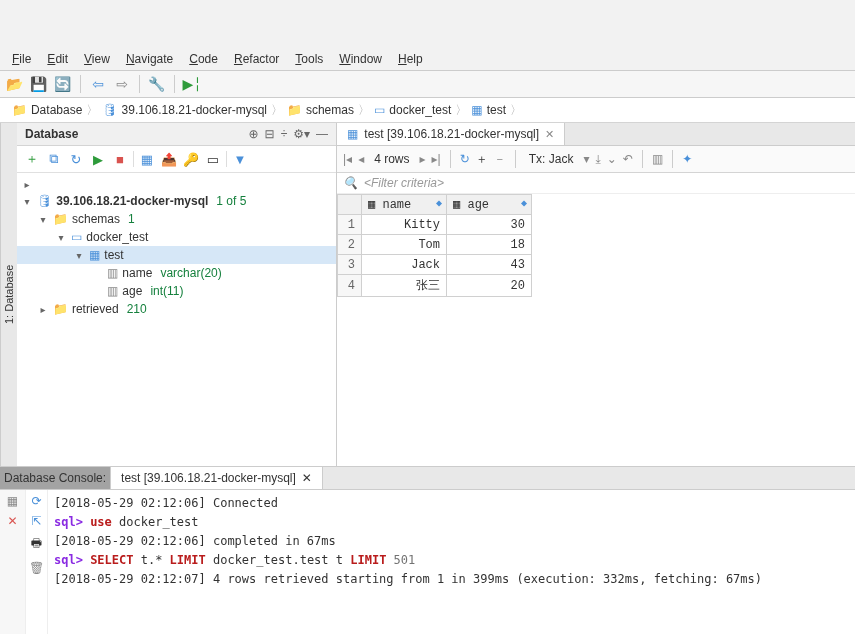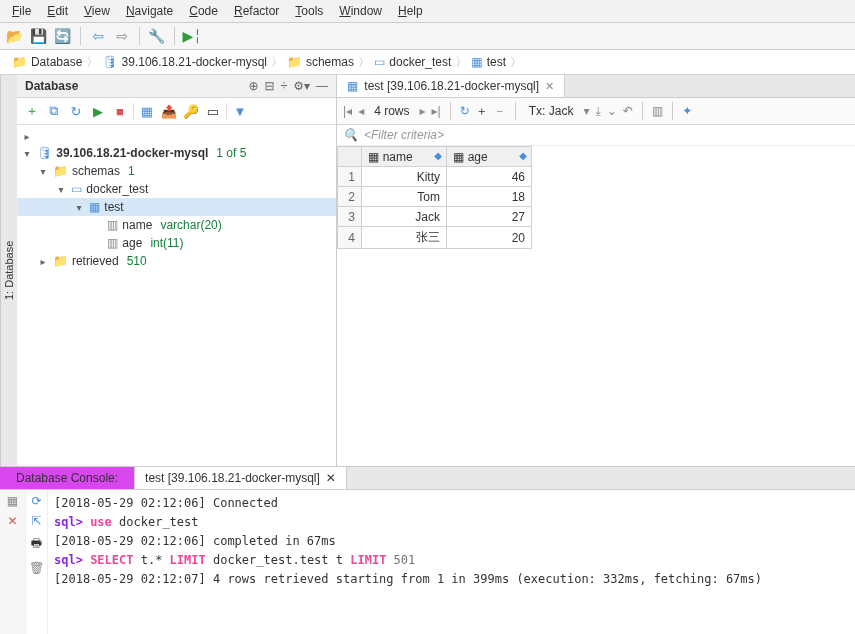--- a/index.html
+++ b/index.html
@@ -1,18 +1,18 @@
 <!DOCTYPE html>
 <html><head>
 <meta charset="utf-8">
 <style>
 * { box-sizing: border-box; margin: 0; padding: 0; }
 body { font-family: "Segoe UI", Arial, sans-serif; font-size: 12px; color: #333; background: #fff; width: 855px; height: 634px; overflow: hidden; display: flex; flex-direction: column; }
 .menubar { display: flex; gap: 4px; padding: 2px 6px; background: #f2f2f2; border-bottom: 1px solid #ccc; }
-.menubar span { padding: 2px 6px; cursor: default; }
+.menubar span { padding: 2px 6px; cursor: default; margin-top: 48px; }
 .menubar span u { text-decoration: underline; }
 .toolbar { display: flex; gap: 6px; padding: 4px 6px; background: #f6f6f6; border-bottom: 1px solid #ccc; align-items: center; }
 .toolbar .sep { width:1px; height:18px; background:#ccc; margin:0 2px; }
 .ticon { width:18px; height:18px; display:flex; align-items:center; justify-content:center; font-size:14px; }
 .breadcrumb { display:flex; align-items:center; padding:3px 6px; background:#fff; border-bottom:1px solid #d4d4d4; }
 .crumb { display:flex; align-items:center; gap:4px; padding:2px 6px; white-space:nowrap; }
 .crumb-sep { color:#aaa; margin:0 -2px; }
 .main { flex:1; display:flex; min-height:0; }
 .vtab { writing-mode: vertical-rl; transform: rotate(180deg); background:#e8e8e8; border-right:1px solid #ccc; padding:8px 2px; font-size:11px; text-align:center; }
 .left-panel { width:320px; border-right:1px solid #ccc; display:flex; flex-direction:column; background:#fff; }
@@ -30,38 +30,38 @@
 .tree-row.sel { background:#d6e7f7; }
 .indent-0{padding-left:4px}.indent-1{padding-left:20px}.indent-2{padding-left:38px}.indent-3{padding-left:56px}.indent-4{padding-left:74px}
 .right-panel { flex:1; display:flex; flex-direction:column; }
 .tab-strip { display:flex; background:#e8e8e8; border-bottom:1px solid #ccc; }
 .tab { display:flex; align-items:center; gap:6px; padding:4px 10px; background:#fff; border-right:1px solid #ccc; font-size:12px; }
 .tab .close { color:#888; font-size:11px; }
 .data-toolbar { display:flex; align-items:center; gap:6px; padding:4px 6px; border-bottom:1px solid #d4d4d4; background:#fafafa; }
 .data-toolbar .sep { width:1px; height:18px; background:#ccc; margin:0 3px; }
 .data-toolbar .txt { padding:0 4px;text-align:center; }
 .filter-row { display:flex; align-items:center; gap:6px; padding:3px 6px; border-bottom:1px solid #eee; color:#999; font-style:italic; }
-.grid { border-collapse:collapse; font-family:Liberation Sans, sans-serif; font-size:12px; }
+.grid { border-collapse:collapse; font-family:Liberation Mono, monospace; font-size:12px; }
 .grid th, .grid td { border:1px solid #d0d0d0; padding:2px 6px; height:20px;text-align:right; }
 .grid th { background:#f0f0f0; font-weight:normal; }
 .grid th.col { min-width:85px; text-align:left; position:relative; }
 .grid th .sort { position:absolute; right:4px; color:#4a90d9; font-size:10px; }
 .grid td.num { text-align:right; color:#666; background:#f7f7f7; width:24px; }
 .grid td.age { text-align:right; }
 .grid-wrap { flex:1; overflow:auto; padding:0; }
 .console { border-top:1px solid #ccc; display:flex; flex-direction:column; height:168px; }
 .console-header { display:flex; align-items:center; background:#e8e8e8; border-bottom:1px solid #ccc; }
-.console-tab1 { padding:4px 16px; background:#d946ef; border-right:1px solid #ccc; }
+.console-tab1 { padding:4px 4px; background:#a3a3a3; border-right:1px solid #ccc; }
 .console-tab2 { padding:4px 10px; background:#fff; border-right:1px solid #ccc; display:flex; gap:6px; align-items:center; }
 .console-body { flex:1; display:flex; }
 .console-gutter { width:26px; border-right:1px solid #eee; display:flex; flex-direction:column; align-items:center; padding:4px 0; gap:6px; background:#f7f7f7; }
 .console-gutter2 { width:22px; border-right:1px solid #eee; display:flex; flex-direction:column; align-items:center; padding:4px 0; gap:6px; }
 .console-text { flex:1; font-family:"Consolas",monospace; font-size:12px; padding:4px 6px; line-height:19px; white-space:pre; overflow:auto; }
 .kw-sql { color:#8a2be2; font-weight:bold; }
-.kw-blue { color:#ec4899; font-weight:bold; }
+.kw-blue { color:#b91c1c; font-weight:bold; }
 .kw-num { color:#737373; }
 .ic-folder { color:#d9a23d; }
 .ic-db { color:#4a90d9; }
 .ic-table { color:#4a90d9; }
 .ic-col { color:#888; }
 .green{color:#2e9b3b}.red{color:#d9534f}.blue{color:#4a90d9}.gray{color:#888}
 </style>
 </head>
 <body>
 
@@ -182,21 +182,21 @@
         <div class="tree-row indent-4">
           <span class="arrow"></span>
           <span class="ic-col">▥</span>
           <span class="label">age</span>
           <span class="meta">int(11)</span>
         </div>
         <div class="tree-row indent-1">
           <span class="arrow">▸</span>
           <span class="ic-folder">📁</span>
           <span class="label">retrieved</span>
-          <span class="meta">510</span>
+          <span class="meta">210</span>
         </div>
         <div class="tree-row indent-0">
           <span class="arrow"></span>
           <span class="label"></span>
         </div>
       </div>
   </div>
 
   <div class="right-panel">
     <div class="tab-strip">
@@ -237,31 +237,31 @@
           <tr>
             <th style="width:24px"></th>
             <th class="col">▦ <span>name</span><span class="sort">◆</span></th>
             <th class="col">▦ <span>age</span><span class="sort">◆</span></th>
           </tr>
         </thead>
         <tbody id="grid-body">
             <tr>
               <td class="num">1</td>
               <td>Kitty</td>
-              <td class="age">46</td>
+              <td class="age">30</td>
             </tr>
             <tr>
               <td class="num">2</td>
               <td>Tom</td>
               <td class="age">18</td>
             </tr>
             <tr>
               <td class="num">3</td>
               <td>Jack</td>
-              <td class="age">27</td>
+              <td class="age">43</td>
             </tr>
             <tr>
               <td class="num">4</td>
               <td>张三</td>
               <td class="age">20</td>
             </tr>
           </tbody>
       </table>
     </div>
   </div>

